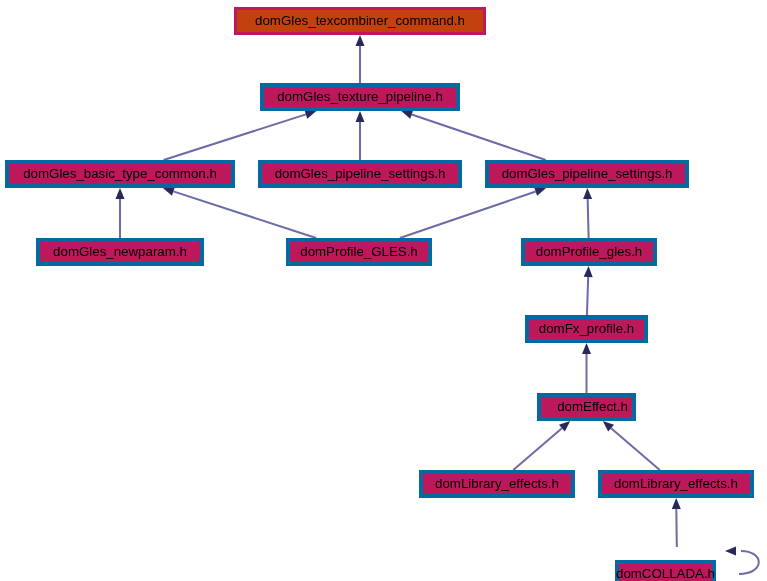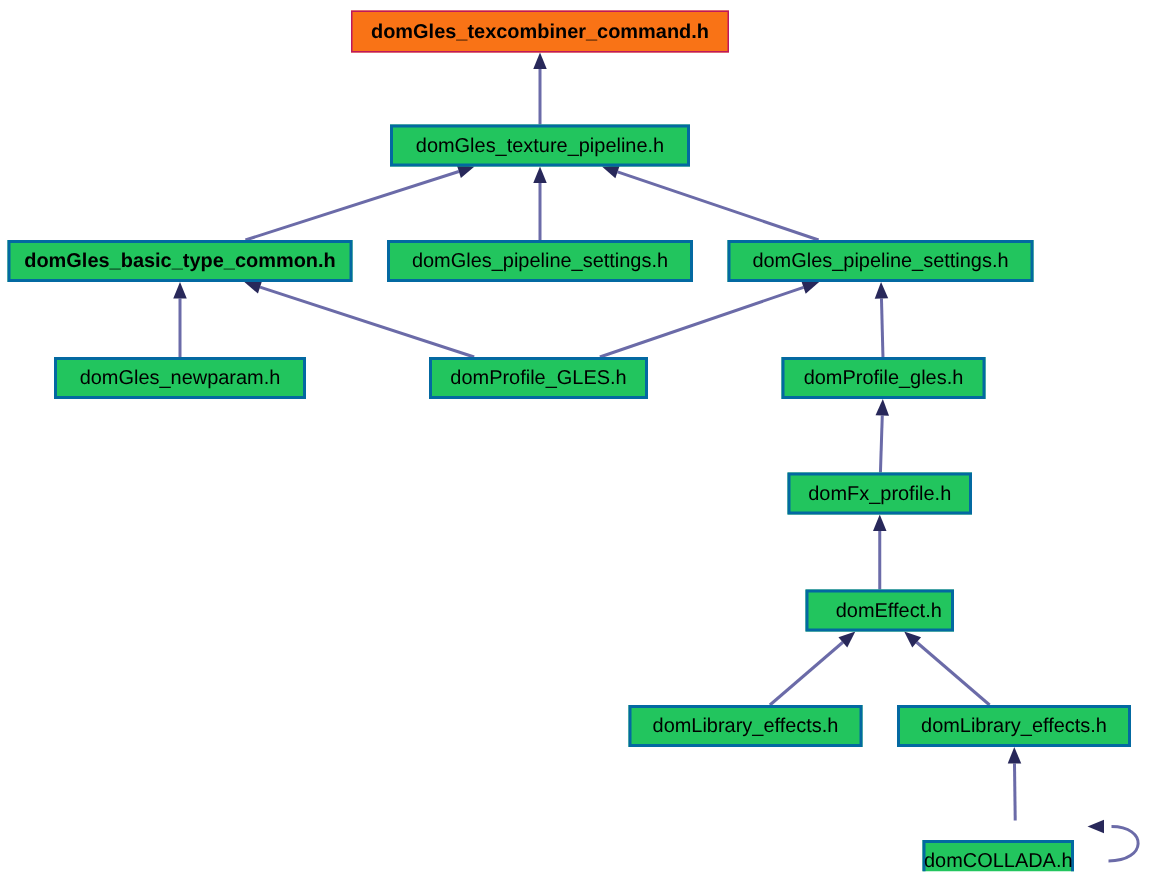--- a/index.html
+++ b/index.html
@@ -20,35 +20,34 @@
   #edge-layer {
     position: absolute;
     left: 0;
     top: 0;
     width: 767px;
     height: 581px;
   }
   .node {
     position: absolute;
     box-sizing: border-box;
-    border: 2px solid #0369a1;
-    background: #22c55e;
+    border: 4px solid #0369a1;
+    background: #be185d;
     display: flex;
     align-items: center;
     justify-content: center;
     font-size: 13.3px;
     color: #000000;
     white-space: nowrap;
     letter-spacing: 0px;
     z-index: 2;
   }
   .node.highlight {
-    background: #f97316;
-    border: 1px solid #be185d;
-    font-weight: bold;
+    background: #c2410c;
+    border: 3px solid #be185d;
   }
   .node-label {
     line-height: 1;
     padding: 0 2px;
   }
 </style>
 </head>
 <body>
 
 <div id="graph-root">
@@ -81,21 +80,21 @@
       <polygon points="676.1818181818181,498 680.8242838362355,508.9406358429277 671.8250427215187,509.0575091041578" fill="#28285a"></polygon>
       <path d="M 739 574 C 765 574 765 551 741 551" fill="none" stroke="#6b6ba8" stroke-width="2"></path>
       <polygon points="725,551 736,546.5 736,555.5" fill="#28285a"></polygon>
     </svg>
 <div class="node highlight" style="left: 234px; top: 7px; width: 252px; height: 28px;">
       <span class="node-label">domGles_texcombiner_command.h</span>
     </div>
     <div class="node" style="left: 260px; top: 83px; width: 200px; height: 28px;">
       <span class="node-label">domGles_texture_pipeline.h</span>
     </div>
-    <div class="node" style="left: 5px; top: 160px; width: 230px; height: 28px; font-weight: bold;">
+    <div class="node" style="left: 5px; top: 160px; width: 230px; height: 28px;">
       <span class="node-label">domGles_basic_type_common.h</span>
     </div>
     <div class="node" style="left: 258px; top: 160px; width: 204px; height: 28px;">
       <span class="node-label">domGles_pipeline_settings.h</span>
     </div>
     <div class="node" style="left: 485px; top: 160px; width: 204px; height: 28px;">
       <span class="node-label">domGles_pipeline_settings.h</span>
     </div>
     <div class="node" style="left: 36px; top: 238px; width: 168px; height: 28px;">
       <span class="node-label">domGles_newparam.h</span>

